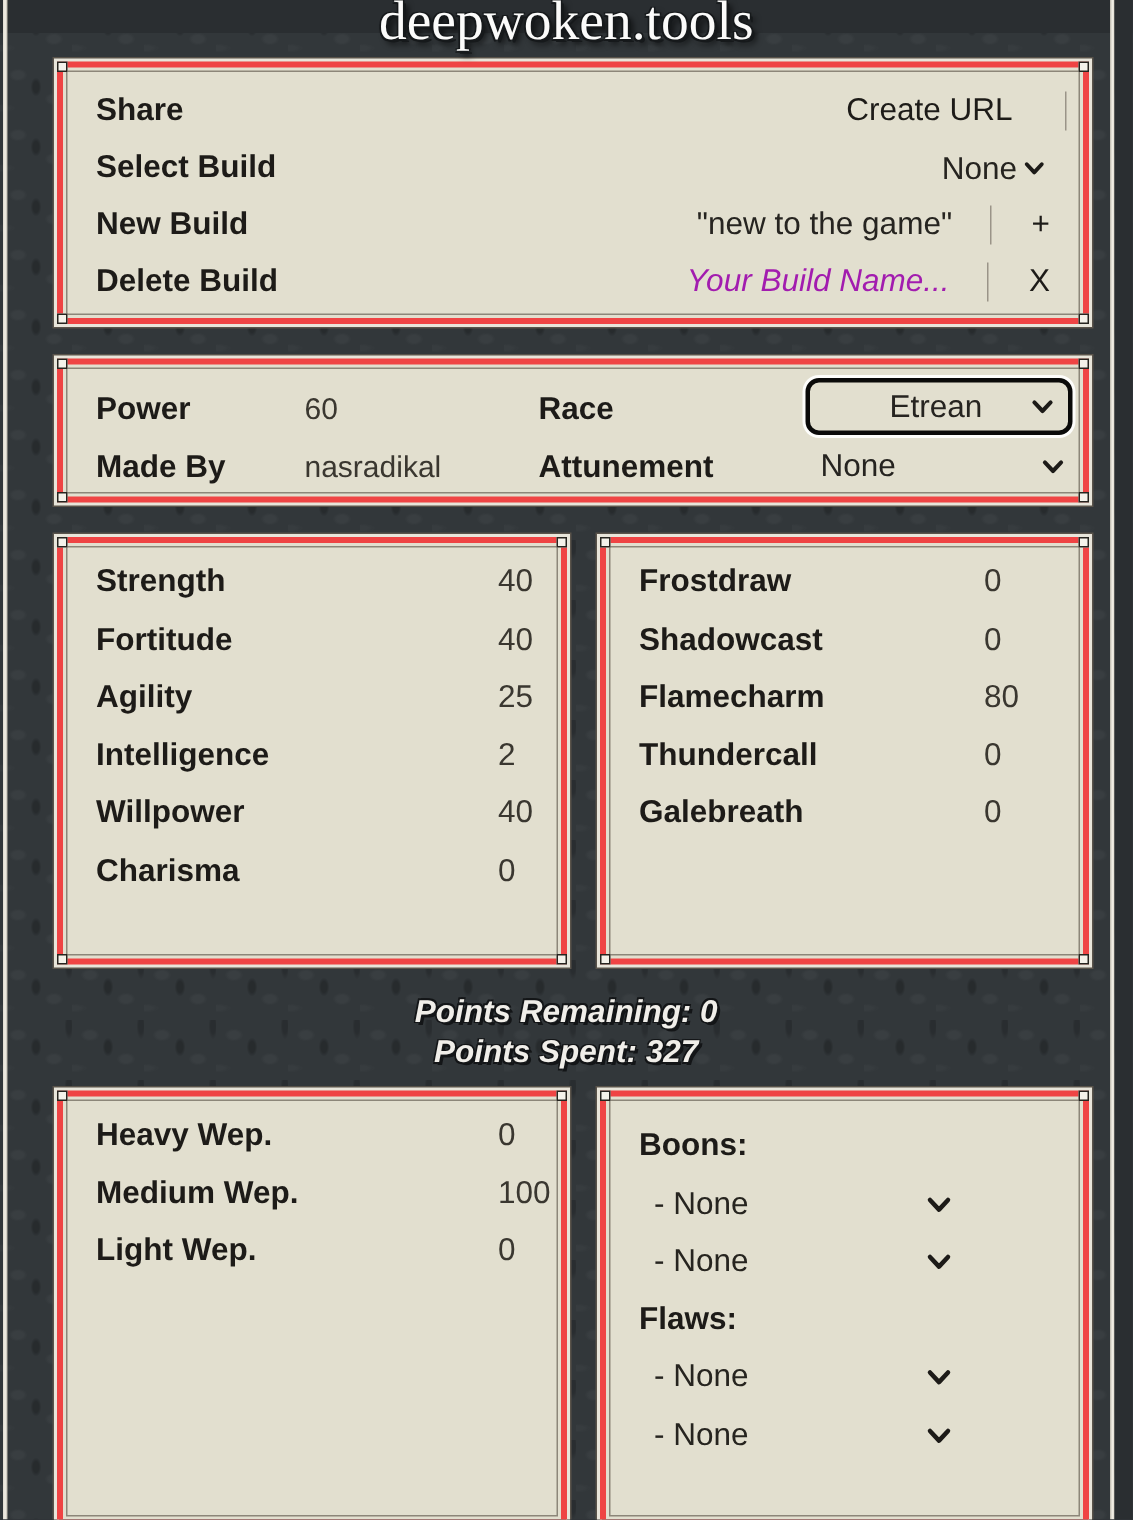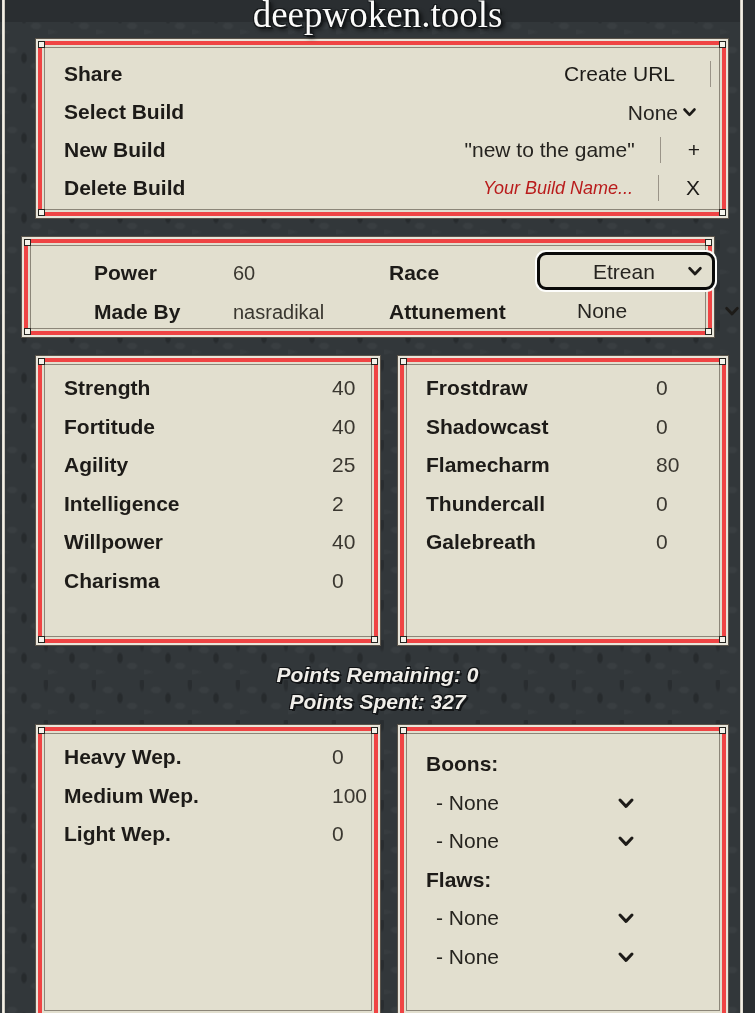--- a/index.html
+++ b/index.html
@@ -159,22 +159,22 @@
     padding: 0 2px;
     min-width: 14px;
     text-align: center;
   }
   .inline-text {
     font-size: 21px;
     color: #262420;
     white-space: nowrap;
   }
   .placeholder-text {
-    font-size: 18px;
-    color: #b91c1c;
+    font-size: 21px;
+    color: #a21caf;
     font-style: italic;
     white-space: nowrap;
   }
   .plain-select {
     appearance: none;
     -webkit-appearance: none;
     background: transparent;
     border: none;
     font-family: inherit;
     font-size: 21px;
@@ -343,21 +343,21 @@
       <span class="kv-right">
         <span class="placeholder-text">Your Build Name...</span>
         <span class="vdiv"></span>
         <button class="mini-btn">X</button>
       </span>
     </div>
 
   </div>
 </div>
 
-<div class="panel" id="info-panel" style="left:24px; top:239px; width:688px; height:96px;padding-left:44px;">
+<div class="panel" id="info-panel" style="left:38px; top:239px; width:688px; height:96px;">
   <span class="corner tl"></span>
   <span class="corner tr"></span>
   <span class="corner bl"></span>
   <span class="corner br"></span>
 
   <div style="position:relative; height:100%;">
 
     <span class="kv-label" style="position:absolute; left:22px; top:18px;">Power</span>
     <span class="kv-value" style="position:absolute; left:161px; top:19px;">60</span>
     <span class="kv-label" style="position:absolute; left:317px; top:18px;">Race</span>

